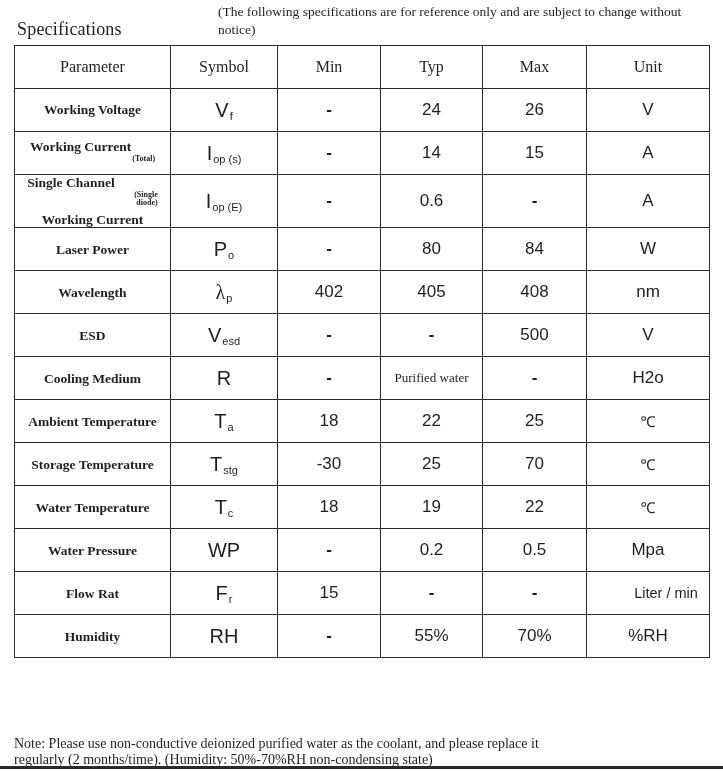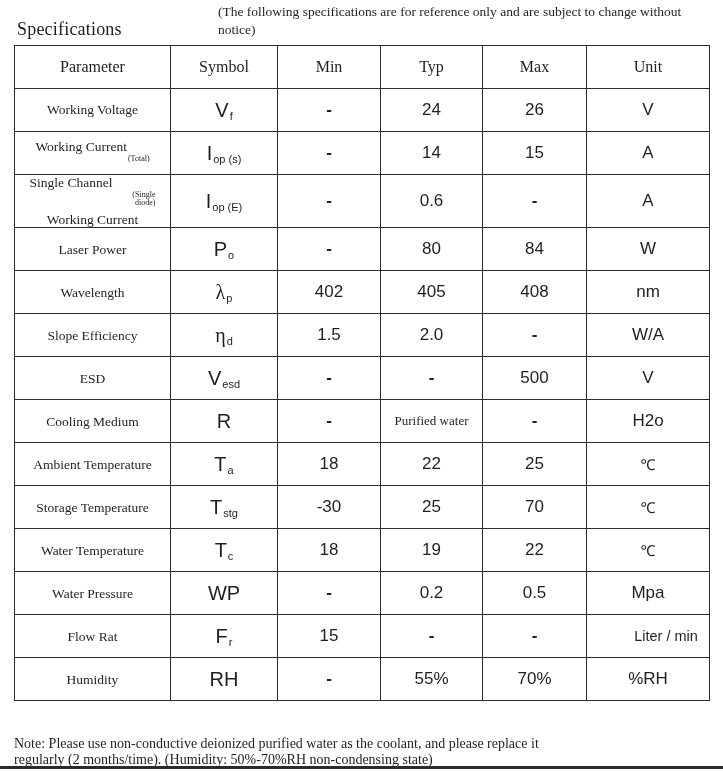--- a/index.html
+++ b/index.html
@@ -22,21 +22,21 @@
   table.spec {
     position:absolute; left:14px; top:45px;
     width:695px; border-collapse:collapse; table-layout:fixed;
   }
   table.spec th, table.spec td {
     border:1.5px solid #2b2b2b;
     text-align:center; vertical-align:middle;
     height:43px; overflow:hidden;
   }
   th.hdr { font-weight:400; font-size:16px; font-family:"Liberation Serif", serif; }
-  td.param { font-size:13.5px; line-height:1.15; font-family:"Liberation Serif", serif; padding:0 8px; }
+  td.param { font-size:13.5px; line-height:1.15; font-family:"Liberation Serif", serif; padding:0 8px;font-weight:bold; }
   .psup {
     font-size:8px; line-height:1.05; display:inline-block;
     max-width:42px; vertical-align:top; position:relative; top:-4px;
     text-align:right; margin-left:1px;margin-top:20px;
   }
   td.symbol { font-family:"Liberation Sans", sans-serif; font-size:20px;margin-top:12px; }
   .sym-base.greek { font-family:"Liberation Serif", serif; }
   .sym-sub {
     font-size:11px; position:relative; top:3px; margin-left:1px;
     font-family:"Liberation Sans", sans-serif;
@@ -117,28 +117,20 @@
       </tr>
       <tr>
         <td class="param"><span>Wavelength</span></td>
         <td class="symbol"><span class="sym-base greek">λ</span><span class="sym-sub">p</span></td>
         <td class="val">402</td>
         <td class="val">405</td>
         <td class="val">408</td>
         <td class="unit"><span>nm</span></td>
       </tr>
       <tr>
-        <td class="param"><span>Slope Efficiency</span></td>
-        <td class="symbol"><span class="sym-base greek">η</span><span class="sym-sub">d</span></td>
-        <td class="val">1.5</td>
-        <td class="val">2.0</td>
-        <td class="val dash">-</td>
-        <td class="unit"><span>W/A</span></td>
-      </tr>
-      <tr>
         <td class="param"><span>ESD</span></td>
         <td class="symbol"><span class="sym-base">V</span><span class="sym-sub">esd</span></td>
         <td class="val dash">-</td>
         <td class="val dash">-</td>
         <td class="val">500</td>
         <td class="unit"><span>V</span></td>
       </tr>
       <tr>
         <td class="param"><span>Cooling Medium</span></td>
         <td class="symbol"><span class="sym-base">R</span></td>

